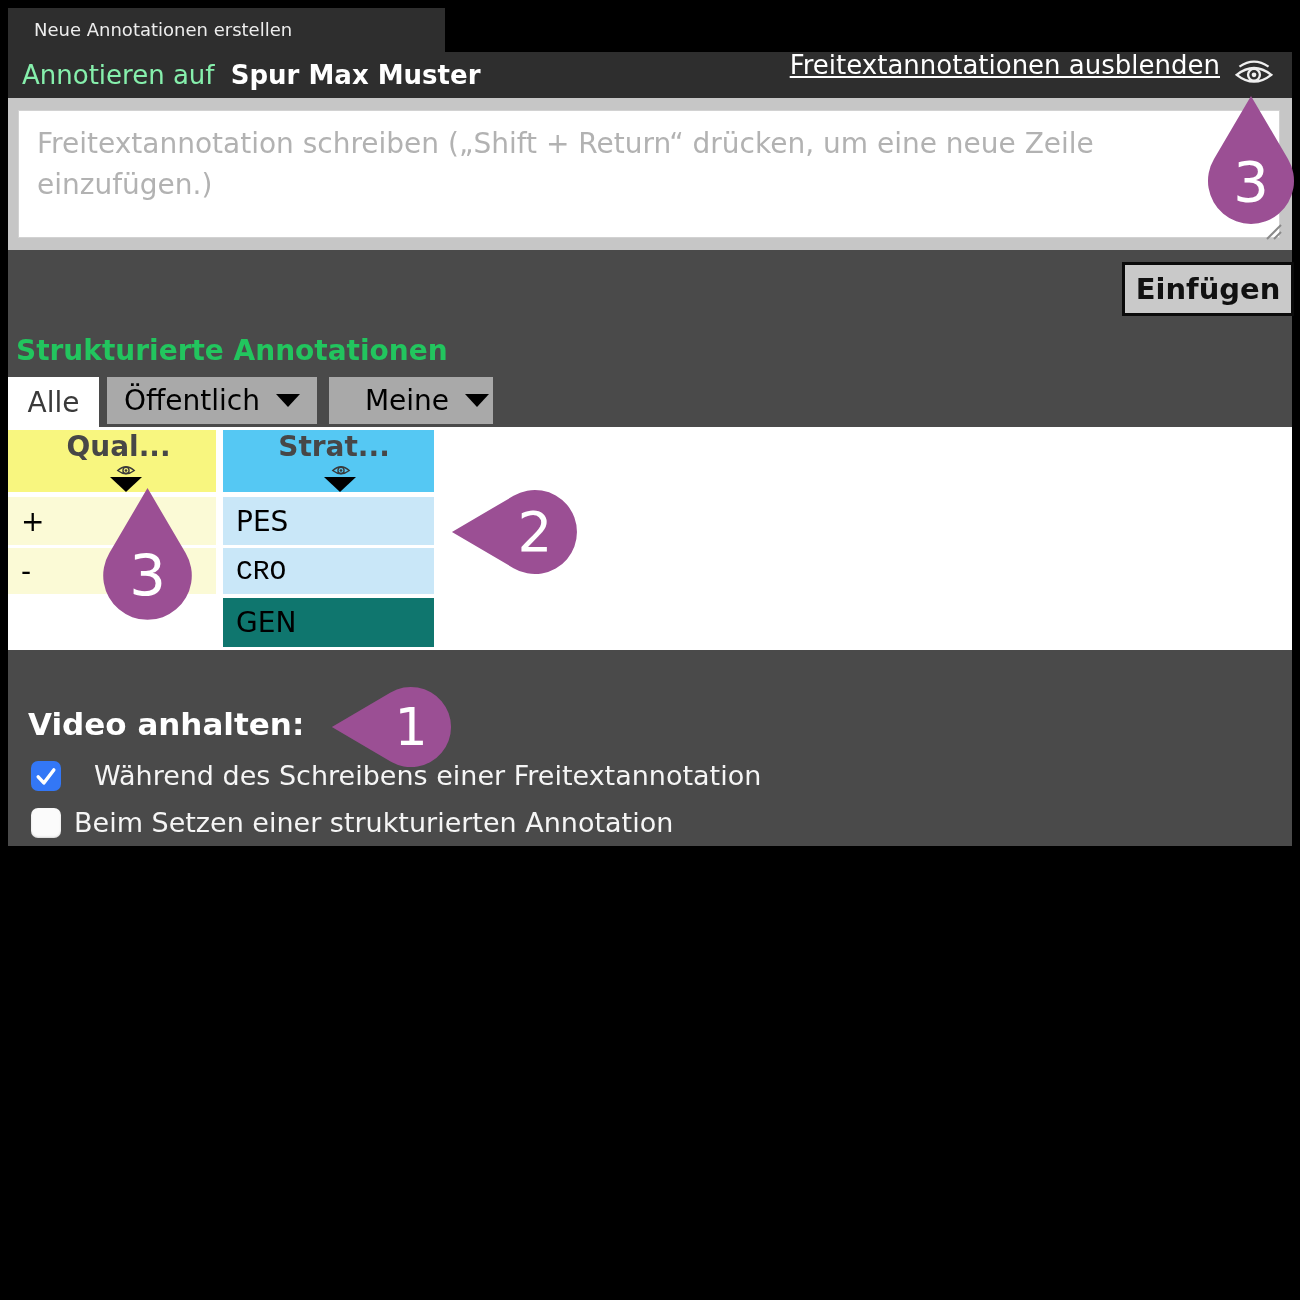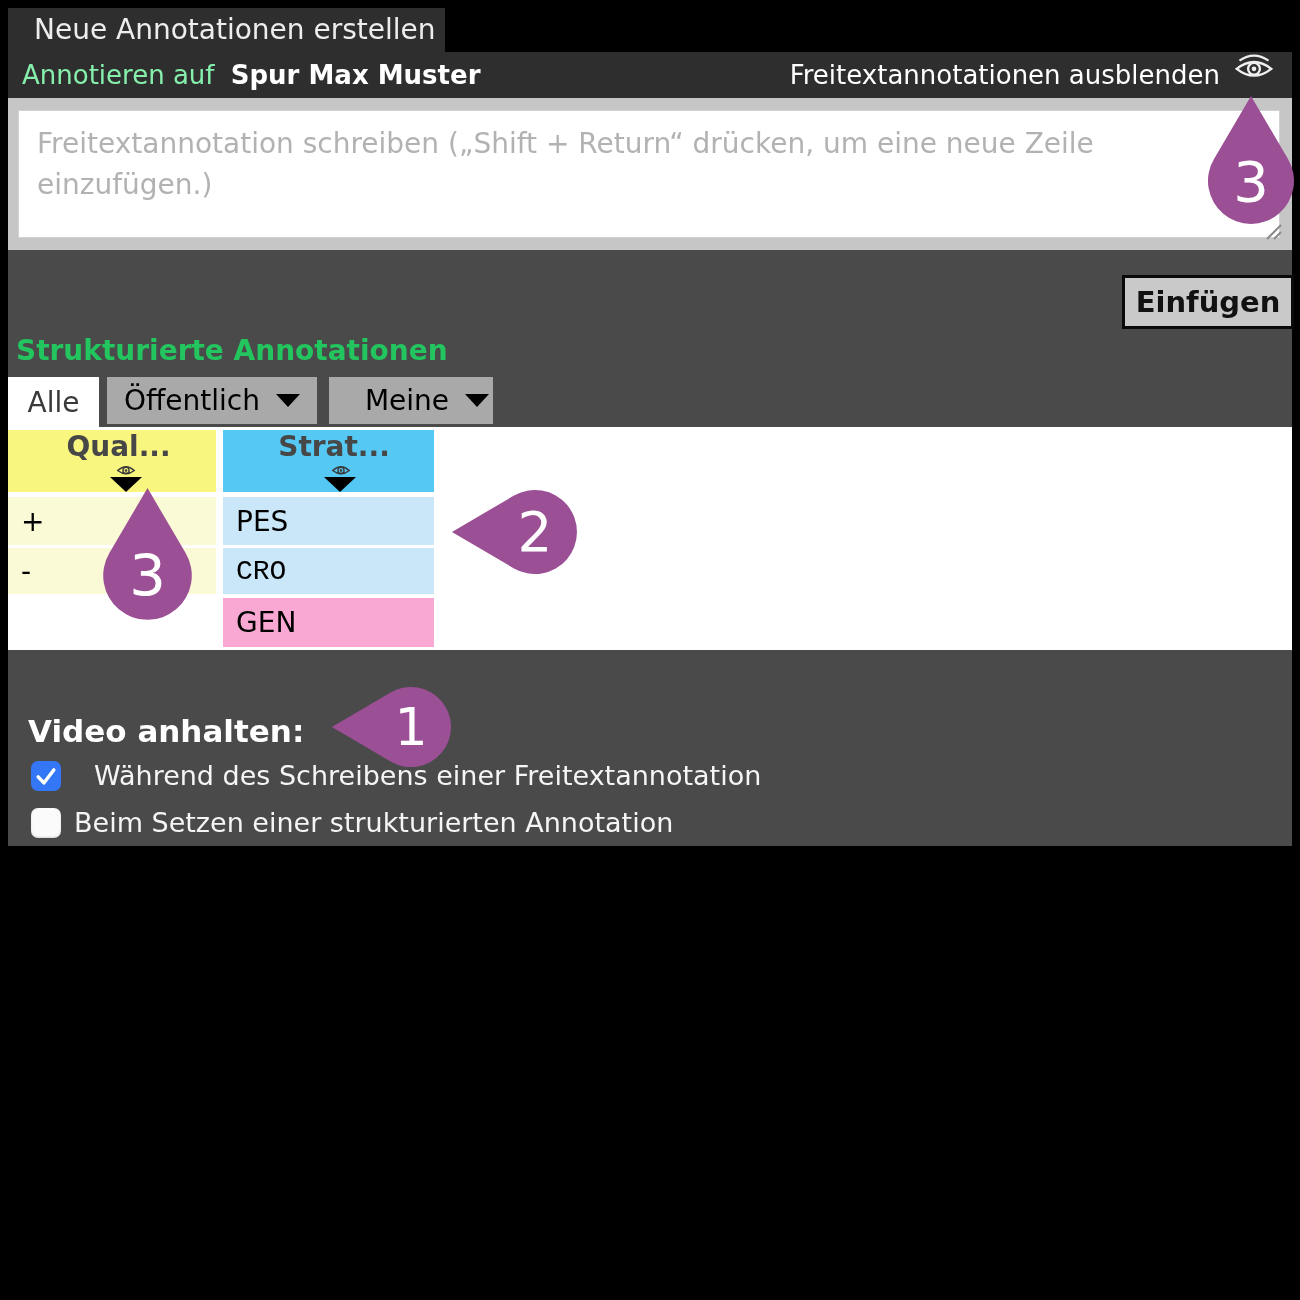--- a/index.html
+++ b/index.html
@@ -3,51 +3,51 @@
 <meta charset="utf-8">
 <style>
   html,body { margin:0; padding:0; background:#000; }
   #stage {
     position:relative; width:1300px; height:1300px; background:#000;
     font-family:"DejaVu Sans","Liberation Sans",sans-serif; overflow:hidden;
   }
   
   .top-tab {
     position:absolute; left:8px; top:8px; width:437px; height:44px;
-    background:#2e2e2e; color:#ededed; font-size:28px; line-height:44px;
+    background:#2e2e2e; color:#ededed; font-size:18px; line-height:44px;
     padding-left:26px; box-sizing:border-box; white-space:nowrap;
   }
   
   .annotate-bar {
     position:absolute; left:8px; top:52px; width:1284px; height:46px;
     background:#2e2e2e; color:#fff; font-size:26px;
   }
   .ab-left { position:absolute; left:14px; top:0; line-height:46px; white-space:nowrap; }
   .ab-prefix { color:#86efac; }
   .ab-track { color:#fff; font-weight:bold; margin-left:8px; }
-  .ab-right { position:absolute; right:18px; top:0; line-height:46px; white-space:nowrap; display:flex; align-items:flex-start; height:36px; cursor:pointer; }
+  .ab-right { position:absolute; right:18px; top:0; line-height:46px; white-space:nowrap; display:flex; align-items:flex-end; height:36px; cursor:pointer;text-decoration:underline; }
   .ab-right span { color:#fff; }
   .eye-white { margin-left:14px; }
   
   .textarea-wrap { position:absolute; left:8px; top:98px; width:1284px; height:152px; background:#c6c6c6; }
   .freetext {
     position:absolute; left:10px; top:12px; width:1262px; height:128px;
     box-sizing:border-box; background:#fff; border:1px solid #d2d2d2;
     font-family:"DejaVu Sans","Liberation Sans",sans-serif;
     font-size:28px; color:#444; padding:13px 18px; resize:none; outline:none; line-height:1.45;
   }
   .freetext::placeholder { color:#b2b2b2; opacity:1; }
   .resize-handle { position:absolute; right:8px; bottom:8px; }
   
   .main-panel { position:absolute; left:8px; top:250px; width:1284px; height:596px; background:#4a4a4a; }
   .insert-btn {
     position:absolute; left:1114px; top:12px; width:172px; height:54px;
     background:#c9c9c9; border:3px solid #0a0a0a; color:#111;
     font-family:"DejaVu Sans","Liberation Sans",sans-serif;
-    font-size:29px; font-weight:bold; cursor:pointer;margin-top:13px;
+    font-size:29px; font-weight:bold; cursor:pointer;
   }
   .struct-heading { position:absolute; left:8px; top:84px; color:#22c55e; font-size:28px; font-weight:bold; white-space:nowrap; }
   
   .ftab { position:absolute; top:127px; box-sizing:border-box; display:flex; align-items:center; justify-content:center; font-size:28px; cursor:pointer; }
   .ftab.active { left:0; width:91px; height:50px; background:#fff; color:#3a3a3a; }
   .ftab.g1 { left:99px; width:210px; height:47px; background:#a9a9a9; color:#000; }
   .ftab.g2 { left:321px; width:164px; height:47px; background:#a9a9a9; color:#000;padding-left:32px; }
   .tab-tri { width:0; height:0; border-left:12px solid transparent; border-right:12px solid transparent; border-top:13px solid #000; margin-left:16px; }
   
   .table-area { position:absolute; left:0; top:177px; width:1284px; height:223px; background:#fff; }
@@ -64,21 +64,21 @@
   .cell {
     position:absolute; box-sizing:border-box; display:flex; align-items:center;
     font-size:28px; color:#000; padding-left:13px; cursor:pointer;
   }
   .cell.qual { left:0; width:208px; }
   .cell.strat { left:215px; width:211px; }
   .row0 { top:70px; height:48px; }
   .row1 { top:121px; height:46px; }
   .row2 { top:171px; height:49px; }
   
-  .video-heading { position:absolute; left:20px; top:456px; color:#fff; font-size:31px; font-weight:bold; white-space:nowrap;margin-top:7px; }
+  .video-heading { position:absolute; left:20px; top:456px; color:#fff; font-size:31px; font-weight:bold; white-space:nowrap; }
   .check-row { position:absolute; left:23px; display:flex; align-items:center; }
   .check-row.cr1 { top:510px;gap:20px; }
   .check-row.cr2 { top:557px; }
   .checkbox {
     width:30px; height:30px; border-radius:7px; background:#fbfbfb;
     display:flex; align-items:center; justify-content:center; cursor:pointer;
     box-shadow: inset 0 -1px 2px rgba(0,0,0,0.15);
   }
   .checkbox.checked { background:#3377f6; box-shadow:none; }
   .checkbox svg { display:none; }
@@ -159,21 +159,21 @@
           <circle cx="22" cy="17" r="3" fill="#3a3a3a"></circle>
         </svg>
         <span class="hdr-tri"></span>
       </div>
 
       <div class="cell qual row0" style="background:#fbfad6;">+</div>
       <div class="cell qual row1" style="background:#fbfad6;">-</div>
 
       <div class="cell strat row0" style="background:#c9e7f8;">PES</div>
       <div class="cell strat row1" style="background:#c9e7f8;font-family:Liberation Mono, monospace;">CRO</div>
-      <div class="cell strat row2" style="background:#f9a8d4;">GEN</div>
+      <div class="cell strat row2" style="background:#0f766e;">GEN</div>
     </div>
 
     <div class="video-heading">Video anhalten:</div>
 
     <div class="check-row cr1">
       <div class="checkbox checked">
         <svg width="26" height="26" viewBox="0 0 30 30">
           <polyline points="6,16 12.5,23 24,8" fill="none" stroke="#fff" stroke-width="4" stroke-linecap="round" stroke-linejoin="round"></polyline>
         </svg>
       </div>

